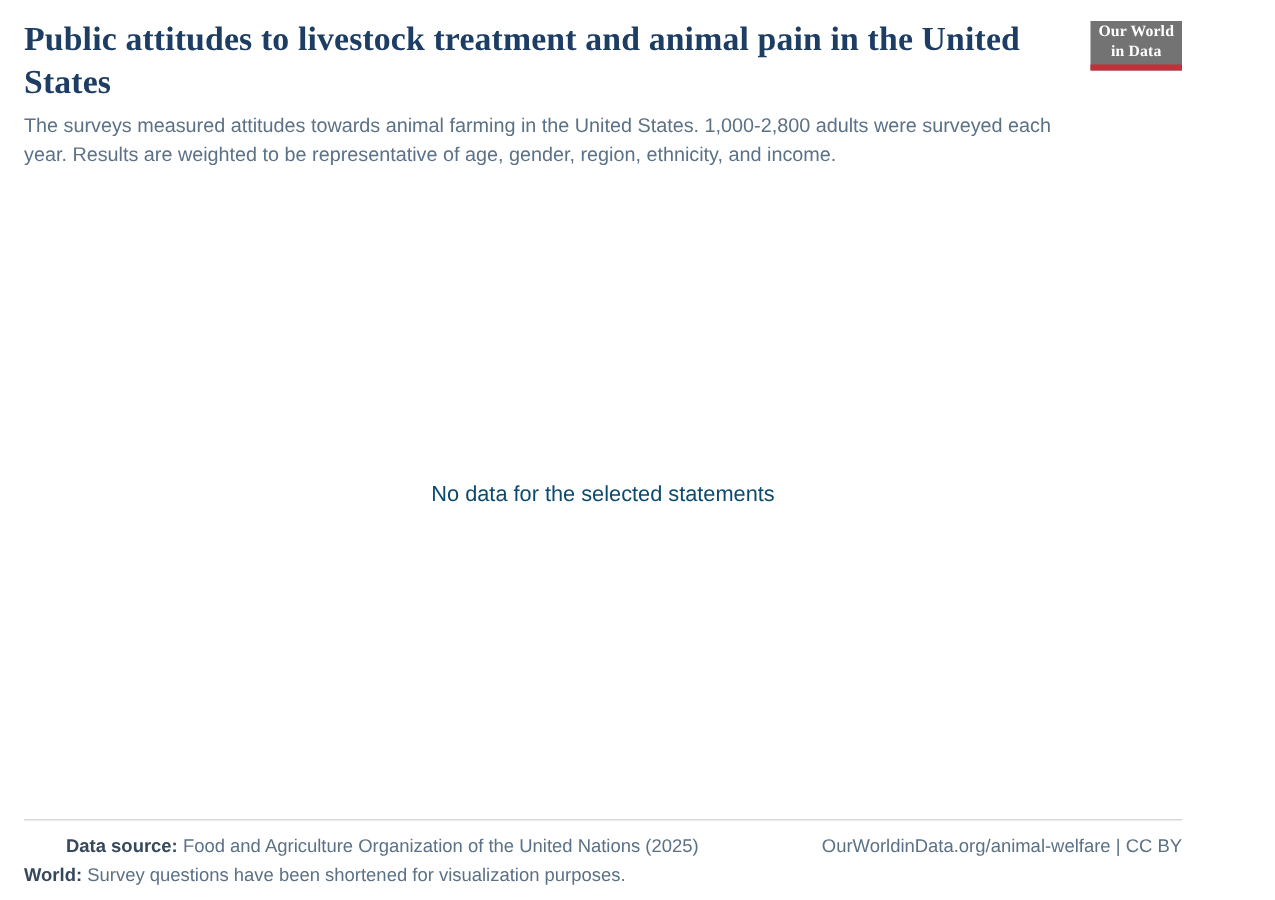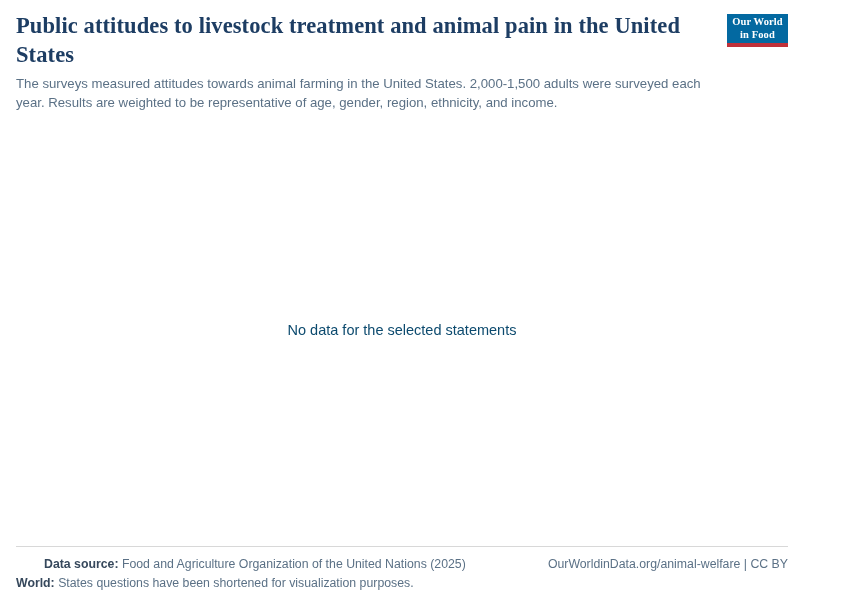--- a/index.html
+++ b/index.html
@@ -50,21 +50,21 @@
     color: #5b7186;
     margin: 0;
     max-width: 810px;
   }
 
   
   .owid-logo {
     flex: 0 0 auto;
     width: 61px;
     height: 33px;
-    background: #0369a1;
+    background: #737373;
     color: #ffffff;
     border-bottom: 4px solid #c0313a;
     box-sizing: border-box;
     display: flex;
     flex-direction: column;
     align-items: center;
     justify-content: center;
     font-family: "Liberation Serif", serif;
     font-weight: 700;
     font-size: 10.5px;
@@ -126,39 +126,39 @@
   }
 </style>
 </head>
 <body>
 
 <div class="page">
 
   <div class="header">
     <div class="header-text">
       <h1 class="chart-title">Public attitudes to livestock treatment and animal pain in the United States</h1>
-      <p class="chart-subtitle">The surveys measured attitudes towards animal farming in the United States. 2,000-1,500 adults were surveyed each year. Results are weighted to be representative of age, gender, region, ethnicity, and income.</p>
+      <p class="chart-subtitle">The surveys measured attitudes towards animal farming in the United States. 1,000-2,800 adults were surveyed each year. Results are weighted to be representative of age, gender, region, ethnicity, and income.</p>
     </div>
     <div class="owid-logo">
       <span>Our World</span>
-      <span>in Food</span>
+      <span>in Data</span>
     </div>
   </div>
 
   <div class="chart-area">
     <div class="no-data-message">No data for the selected statements</div>
   </div>
 
   <div class="footer">
     <div class="footer-row">
       <div class="footer-left">
         <b>Data source:</b>
         <span>Food and Agriculture Organization of the United Nations (2025)</span>
       </div>
       <div class="footer-right">OurWorldinData.org/animal-welfare | CC BY</div>
     </div>
     <div class="footer-note">
       <b>World:</b>
-      <span>States questions have been shortened for visualization purposes.</span>
+      <span>Survey questions have been shortened for visualization purposes.</span>
     </div>
   </div>
 
 </div>
 
 </body></html>

